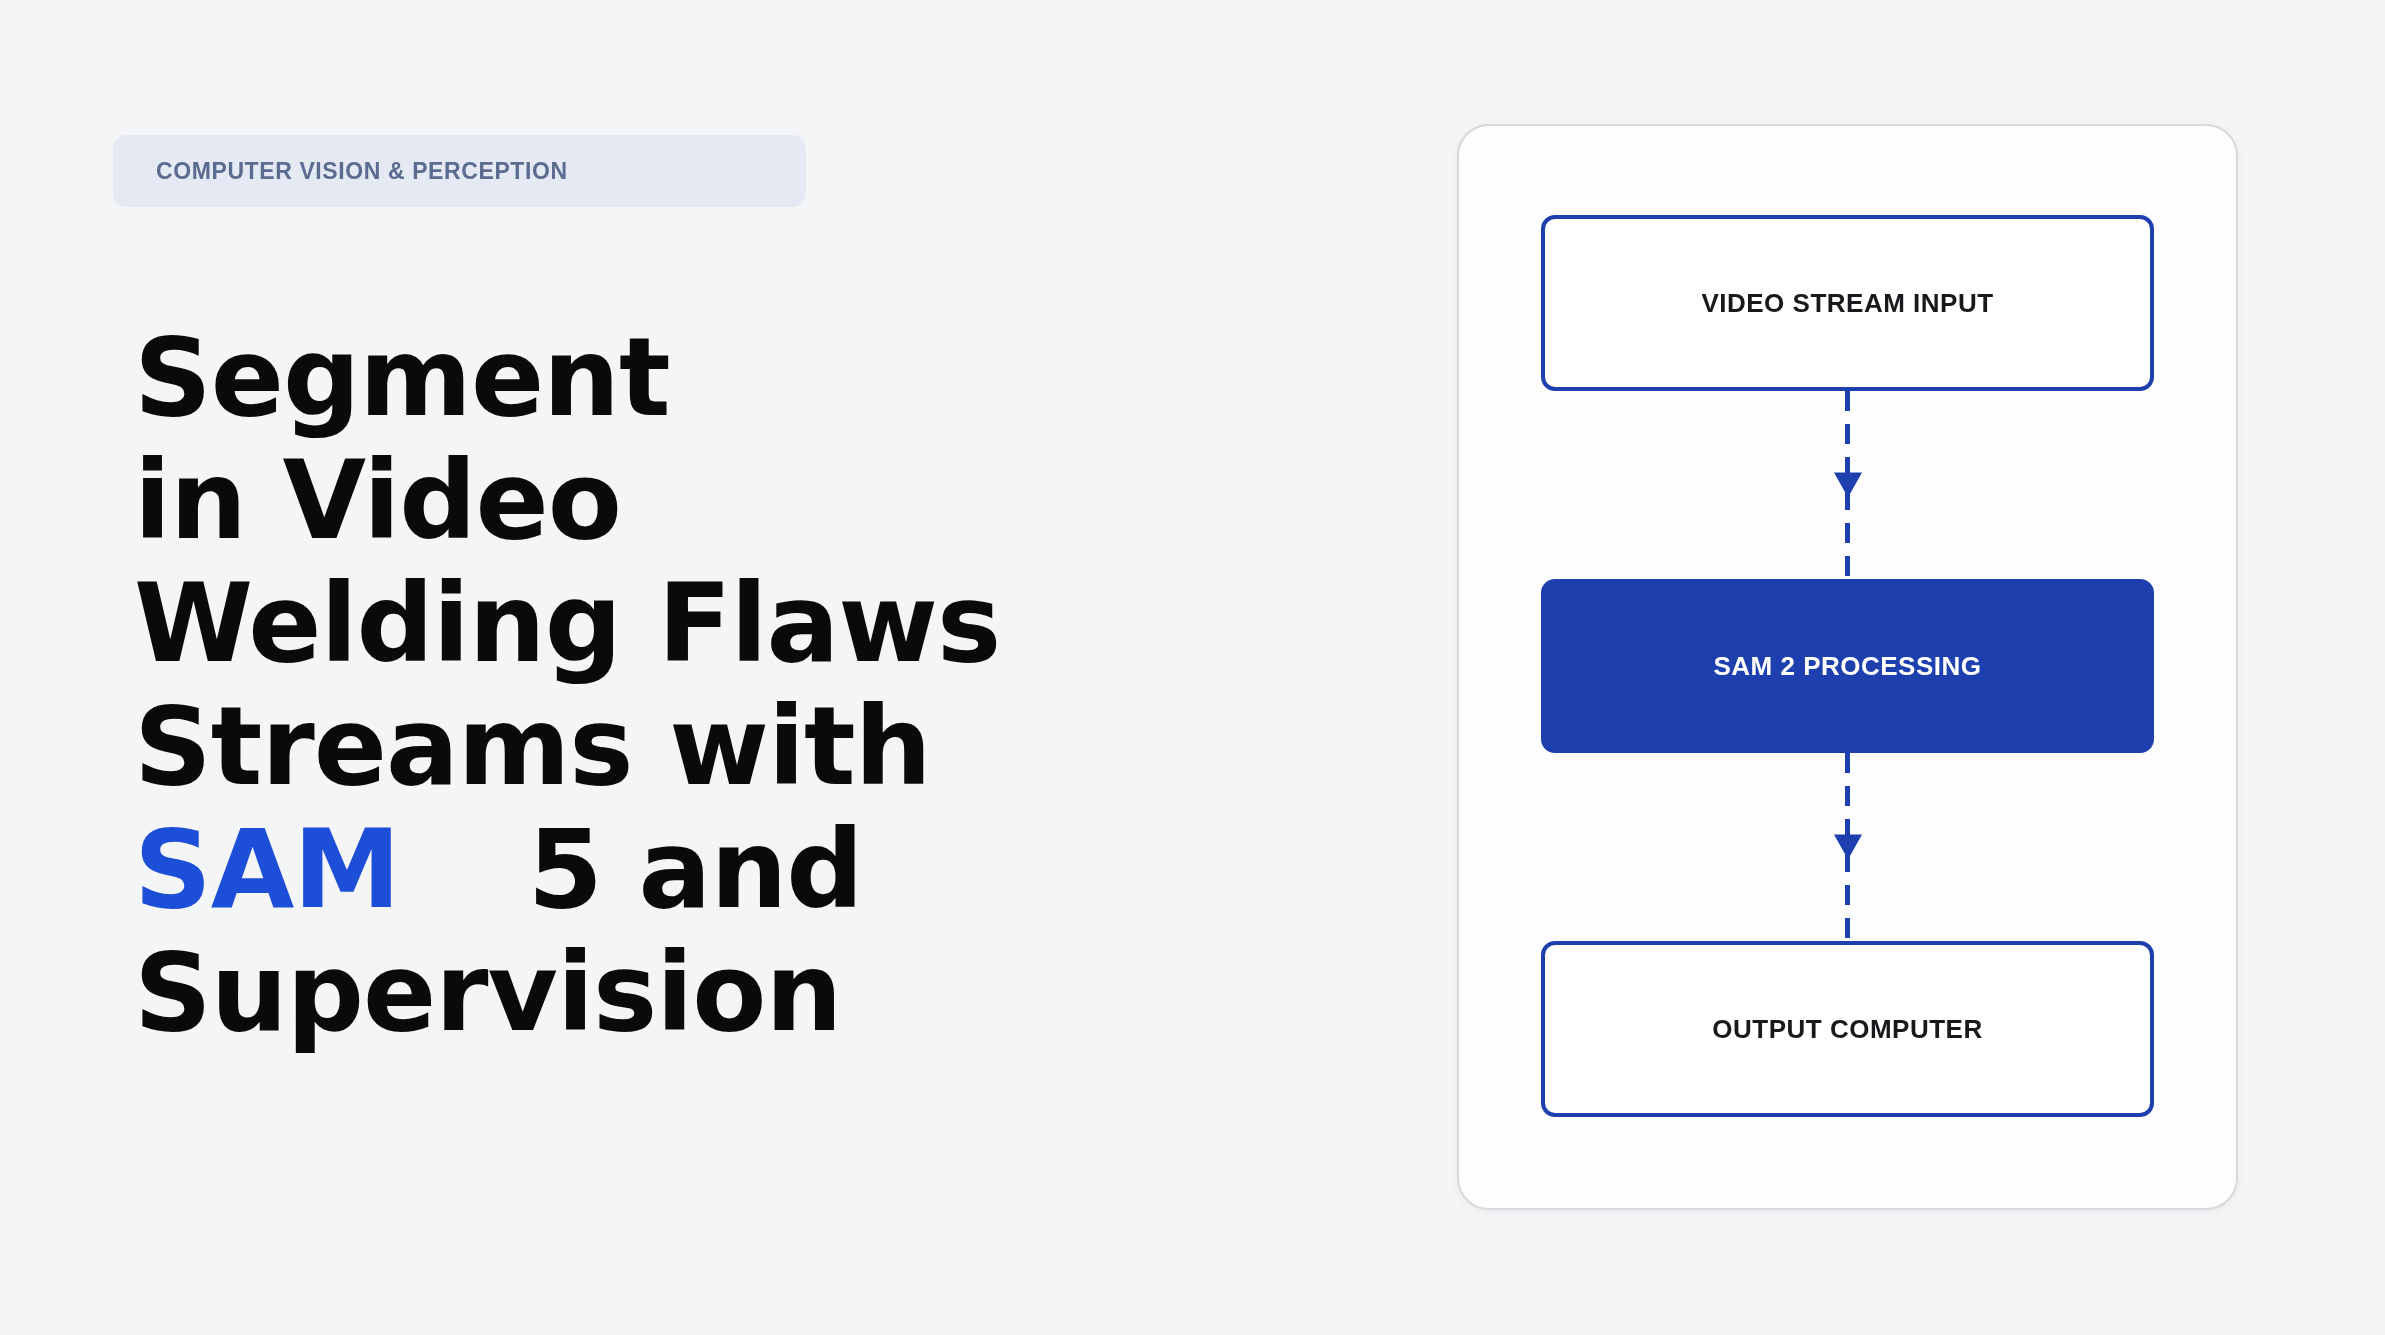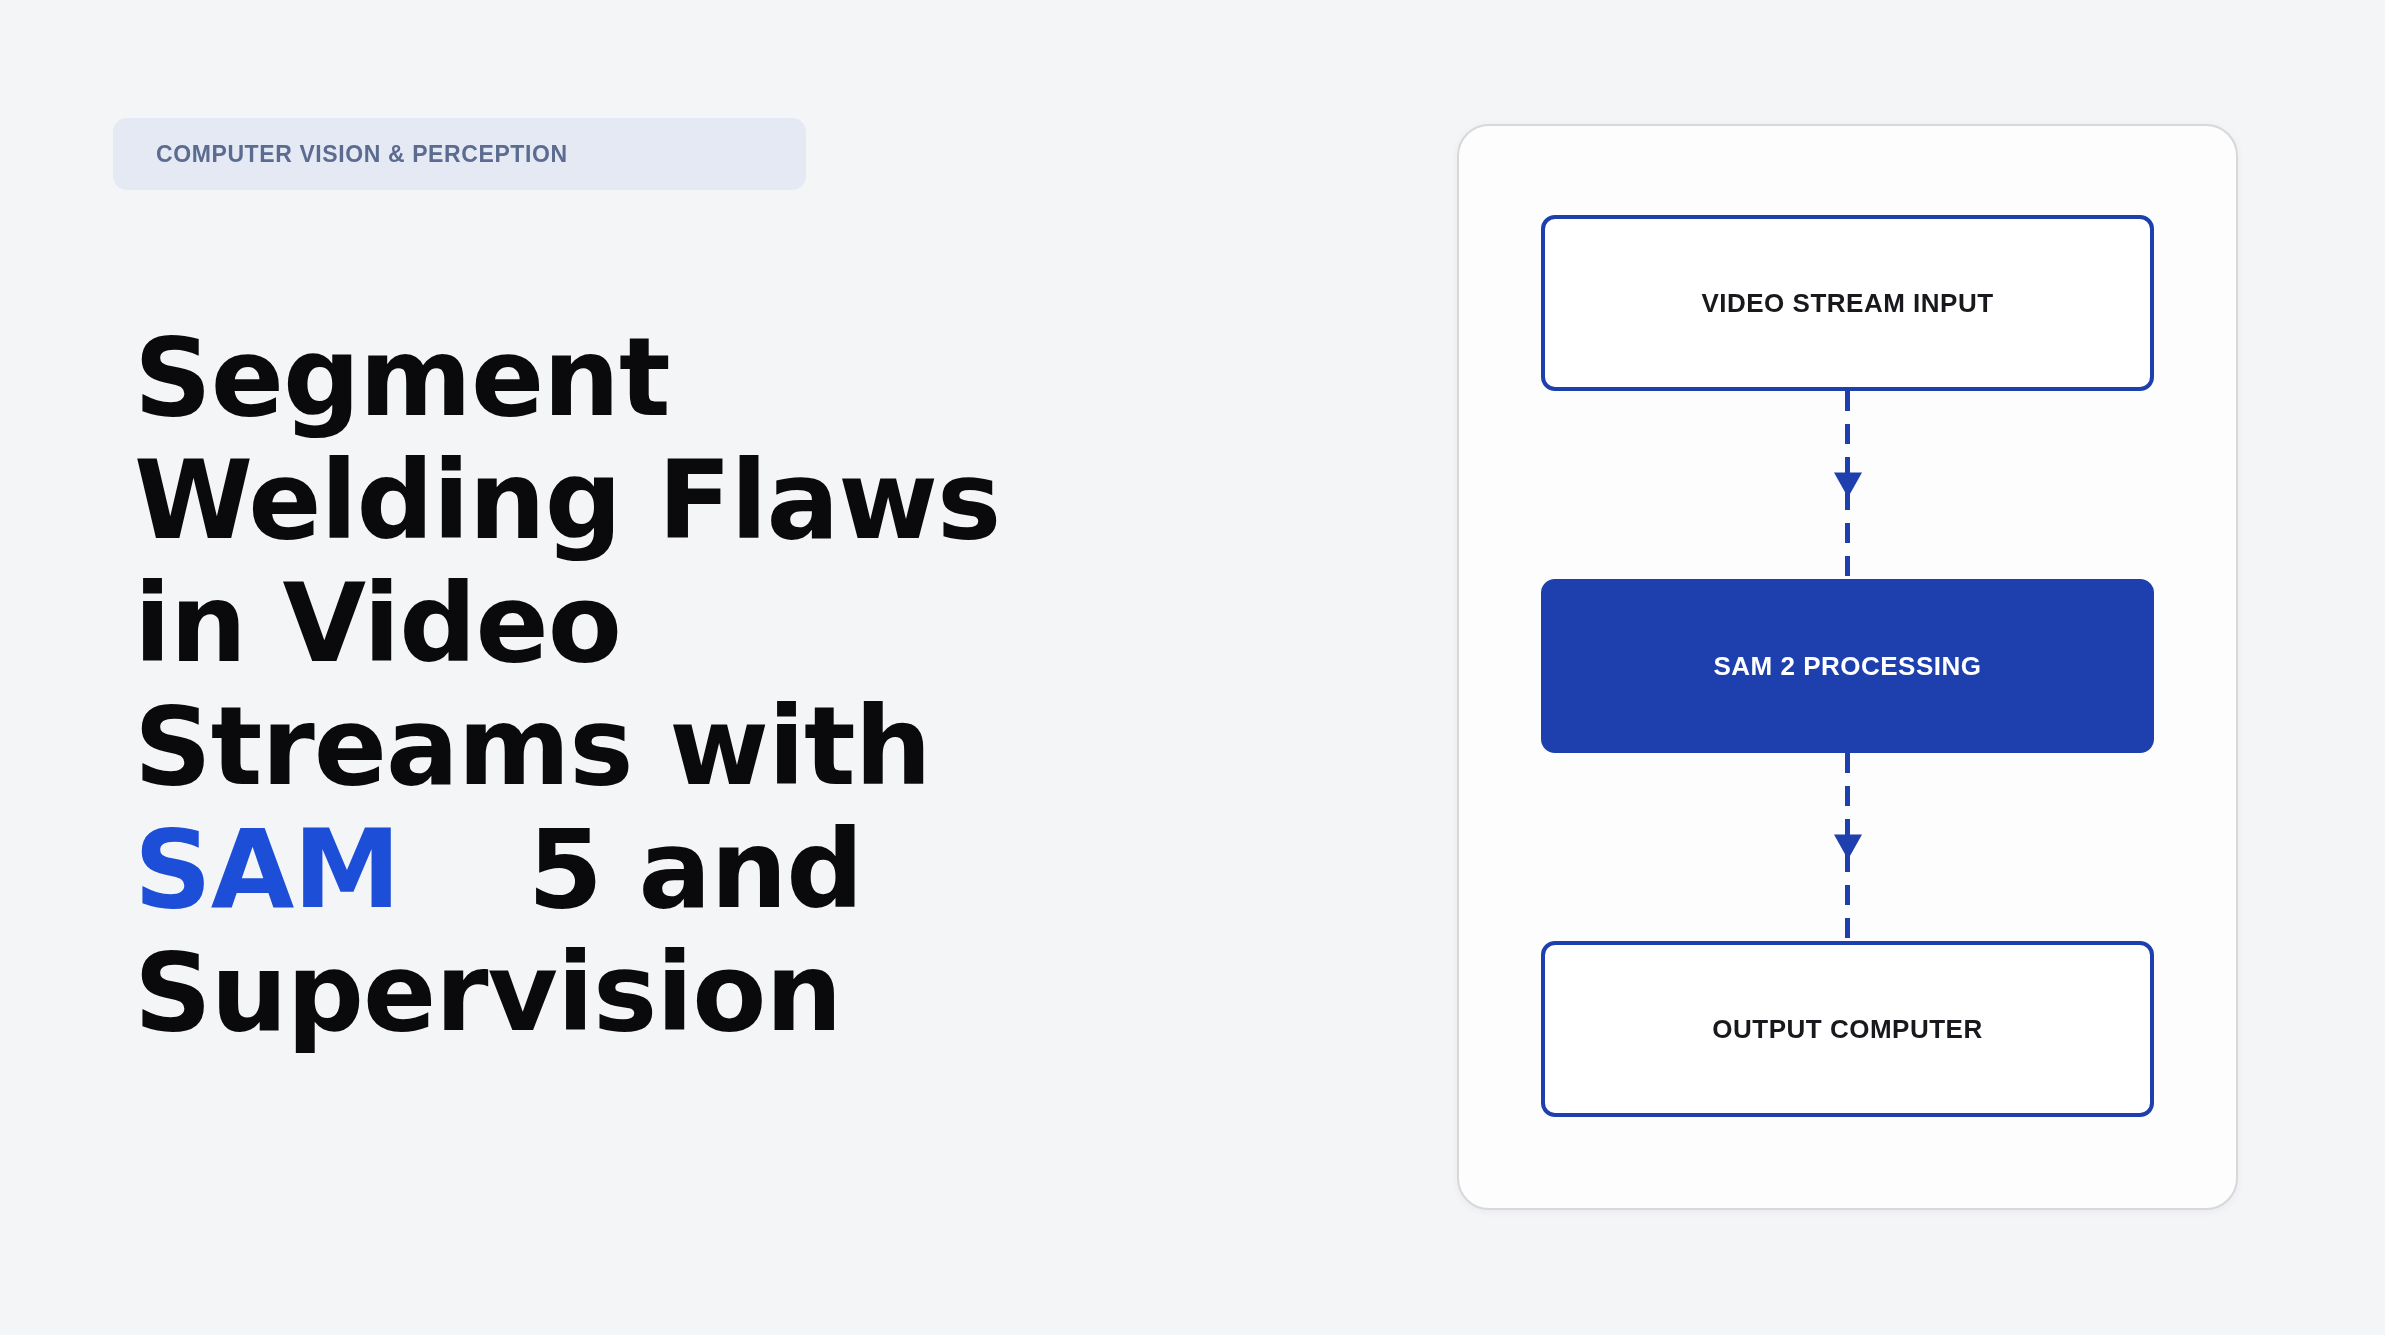--- a/index.html
+++ b/index.html
@@ -23,21 +23,21 @@
     height: 1335px;
     background: var(--page-bg);
     overflow: hidden;
     font-family: "DejaVu Sans", sans-serif;
   }
 
   
   .badge {
     position: absolute;
     left: 113px;
-    top: 118px;
+    top: 135px;
     width: 693px;
     height: 72px;
     border-radius: 14px;
     background: var(--badge-bg);
     display: flex;
     align-items: center;
     padding-left: 43px;
   }
   .badge-label {
     font-family: "Liberation Sans", sans-serif;
@@ -152,22 +152,22 @@
 <body>
 
 <div id="page">
 
   <div class="badge">
     <span class="badge-label">COMPUTER VISION &amp; PERCEPTION</span>
   </div>
 
   <h1 class="title">
     <div class="title-line">Segment</div>
+    <div class="title-line">in Video</div>
     <div class="title-line">Welding Flaws</div>
-    <div class="title-line">in Video</div>
     <div class="title-line">Streams with</div>
     <div class="title-line">
       <span class="title-highlight">SAM</span><span>5 and</span>
     </div>
     <div class="title-line">Supervision</div>
   </h1>
 
 
   <div class="card">
 

